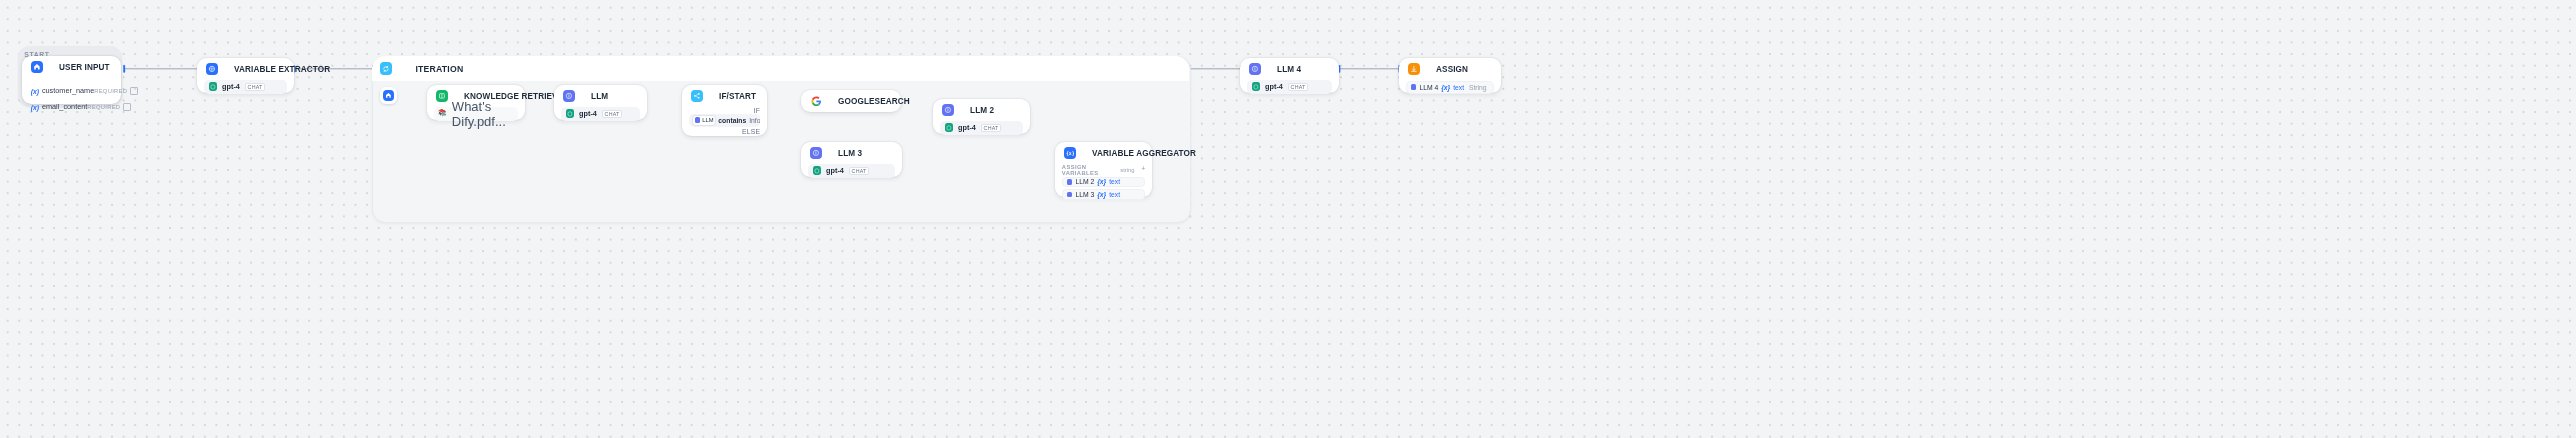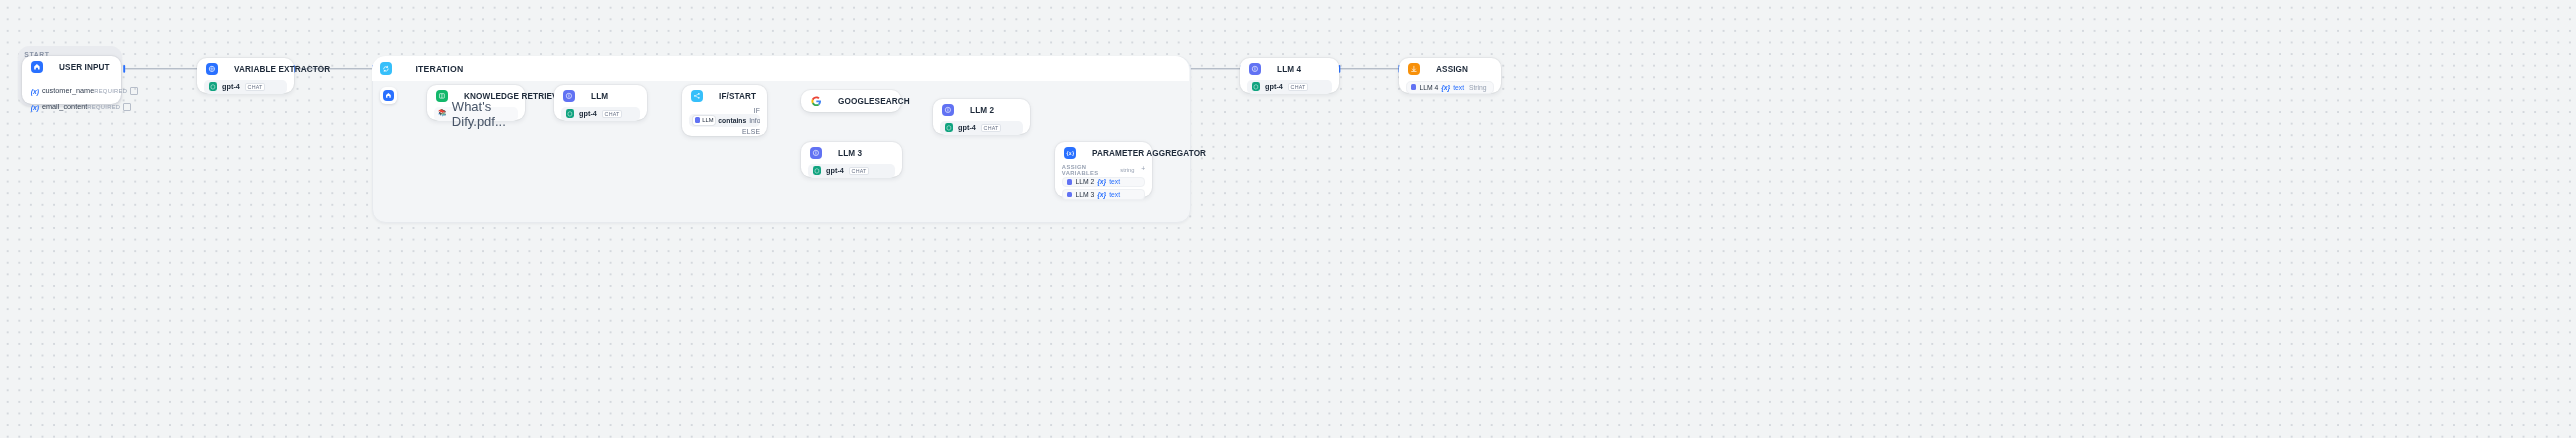--- a/index.html
+++ b/index.html
@@ -438,21 +438,21 @@
     </div>
   </div>
 
   <div class="node" style="left:1055px;top:142px;width:97px;height:55px;">
     <div class="node-head">
       <span class="ic ic-varagg">
         <svg width="8.7" height="8.7" viewBox="0 0 16 16" style="font-size:8px">
             <text x="8" y="11.4" font-size="9" font-family="monospace" fill="#fff" text-anchor="middle">{x}</text>
           </svg>
       </span>
-      <span class="node-title">PARAMETER AGGREGATOR</span>
+      <span class="node-title">VARIABLE AGGREGATOR</span>
     </div>
     <div class="agg-head-row">
       <span class="agg-label">ASSIGN VARIABLES</span>
       <span class="agg-type">string</span>
       <span class="agg-plus">+</span>
     </div>
     <div class="agg-row">
       <span class="tiny-llm"></span>
       <span class="agg-row-name">LLM 2</span>
       <span class="agg-row-var">{x}</span>

